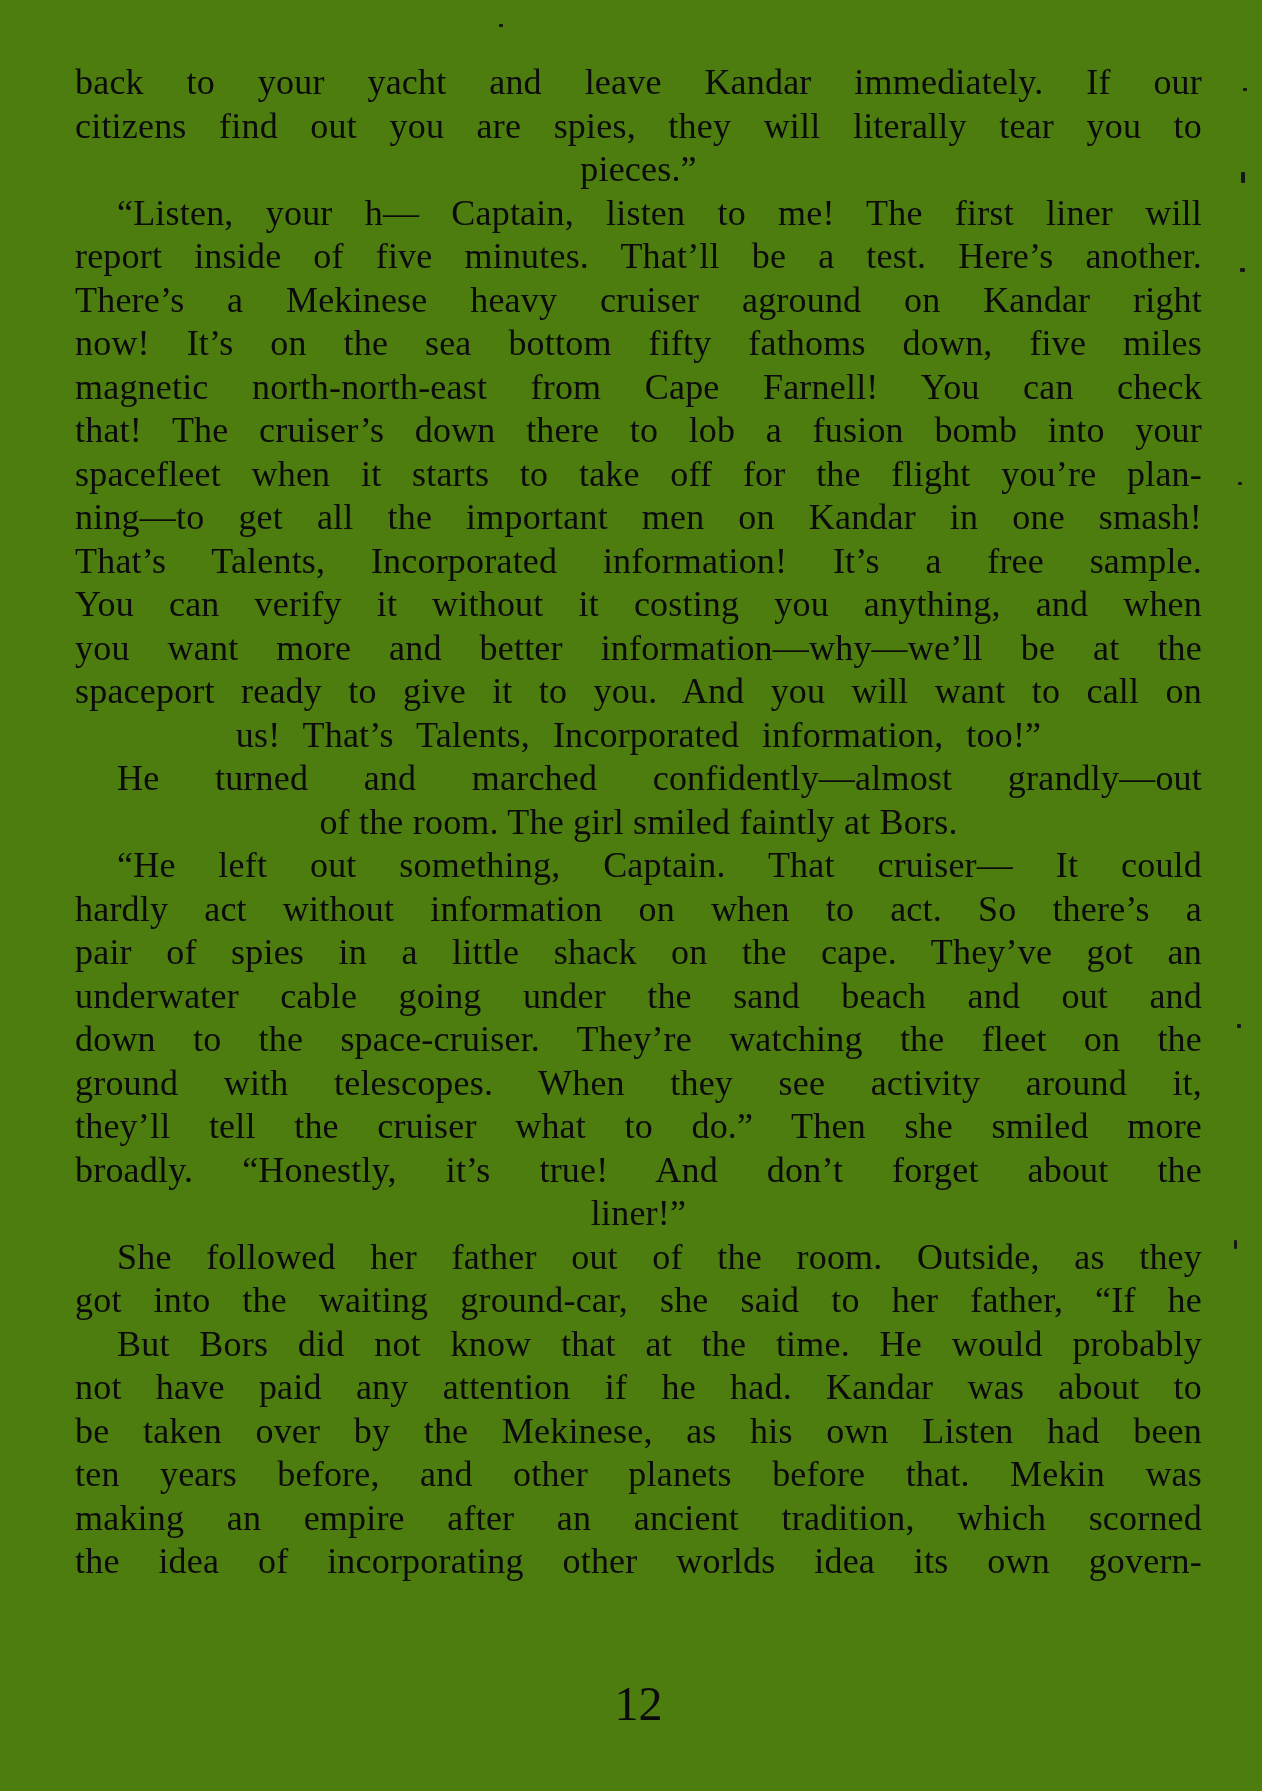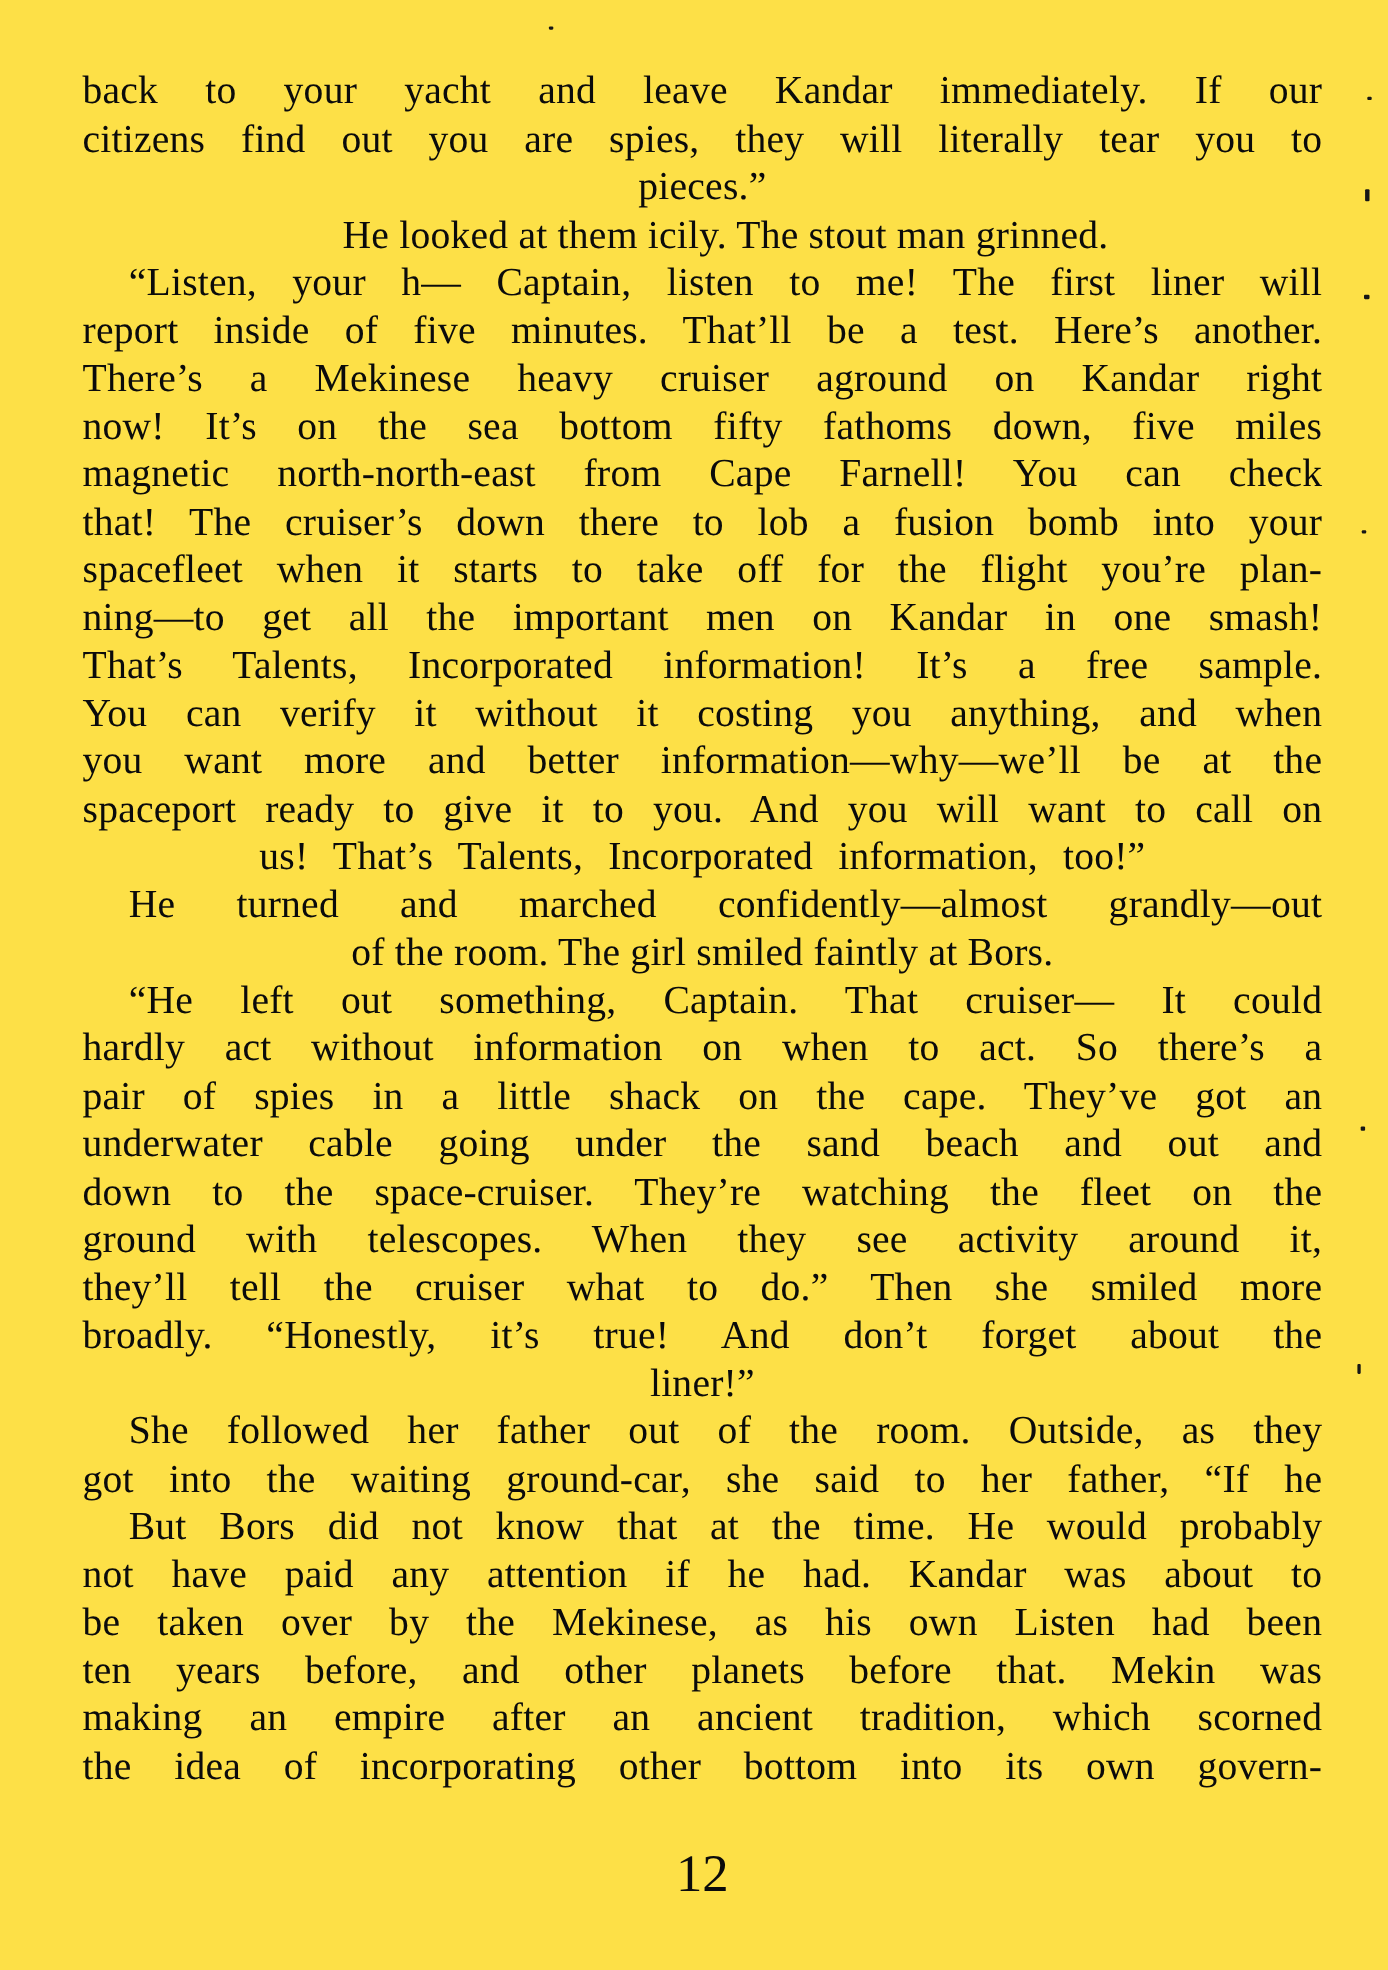--- a/index.html
+++ b/index.html
@@ -4,21 +4,21 @@
 <style>
   html, body {
     margin: 0;
     padding: 0;
     background: #e8e8e8;
   }
   .page {
     position: relative;
     width: 1262px;
     height: 1791px;
-    background: #fde047;
+    background: #4d7c0f;
     overflow: hidden;
     font-family: "Liberation Serif", "DejaVu Serif", serif;
     color: #0b0b0b;
   }
   .text-block {
     position: absolute;
     left: 75px;
     top: 61px;
     width: 1127px;
   }
@@ -60,23 +60,20 @@
 <body>
 
 <div class="page">
   <div class="text-block">
       <div class="paragraph">
         <div class="line just">back to your yacht and leave Kandar immediately. If our</div>
         <div class="line just">citizens find out you are spies, they will literally tear you to</div>
         <div class="line">pieces.”</div>
       </div>
       <div class="paragraph">
-        <div class="line indent">He looked at them icily. The stout man grinned.</div>
-      </div>
-      <div class="paragraph">
         <div class="line just indent">“Listen, your h— Captain, listen to me! The first liner will</div>
         <div class="line just">report inside of five minutes. That’ll be a test. Here’s another.</div>
         <div class="line just">There’s a Mekinese heavy cruiser aground on Kandar right</div>
         <div class="line just">now! It’s on the sea bottom fifty fathoms down, five miles</div>
         <div class="line just">magnetic north-north-east from Cape Farnell! You can check</div>
         <div class="line just">that! The cruiser’s down there to lob a fusion bomb into your</div>
         <div class="line just">spacefleet when it starts to take off for the flight you’re plan-</div>
         <div class="line just">ning—to get all the important men on Kandar in one smash!</div>
         <div class="line just">That’s Talents, Incorporated information! It’s a free sample.</div>
         <div class="line just">You can verify it without it costing you anything, and when</div>
@@ -102,21 +99,21 @@
       <div class="paragraph">
         <div class="line just indent">She followed her father out of the room. Outside, as they</div>
         <div class="line just">got into the waiting ground-car, she said to her father, “If he</div>
       </div>
       <div class="paragraph">
         <div class="line just indent">But Bors did not know that at the time. He would probably</div>
         <div class="line just">not have paid any attention if he had. Kandar was about to</div>
         <div class="line just">be taken over by the Mekinese, as his own Listen had been</div>
         <div class="line just">ten years before, and other planets before that. Mekin was</div>
         <div class="line just">making an empire after an ancient tradition, which scorned</div>
-        <div class="line just">the idea of incorporating other bottom into its own govern-</div>
+        <div class="line just">the idea of incorporating other worlds idea its own govern-</div>
       </div>
     </div>
   <div class="page-number">12</div>
 <div class="speck" style="left: 499px; top: 24px; width: 4px; height: 3px;"></div>
     <div class="speck" style="left: 1243px; top: 88px; width: 4px; height: 3px;"></div>
     <div class="speck" style="left: 1241px; top: 172px; width: 4px; height: 11px;"></div>
     <div class="speck" style="left: 1240px; top: 268px; width: 5px; height: 4px;"></div>
     <div class="speck" style="left: 1238px; top: 482px; width: 4px; height: 3px;"></div>
     <div class="speck" style="left: 1237px; top: 1024px; width: 4px; height: 4px;"></div>
     <div class="speck" style="left: 1234px; top: 1240px; width: 3px; height: 9px;"></div>

